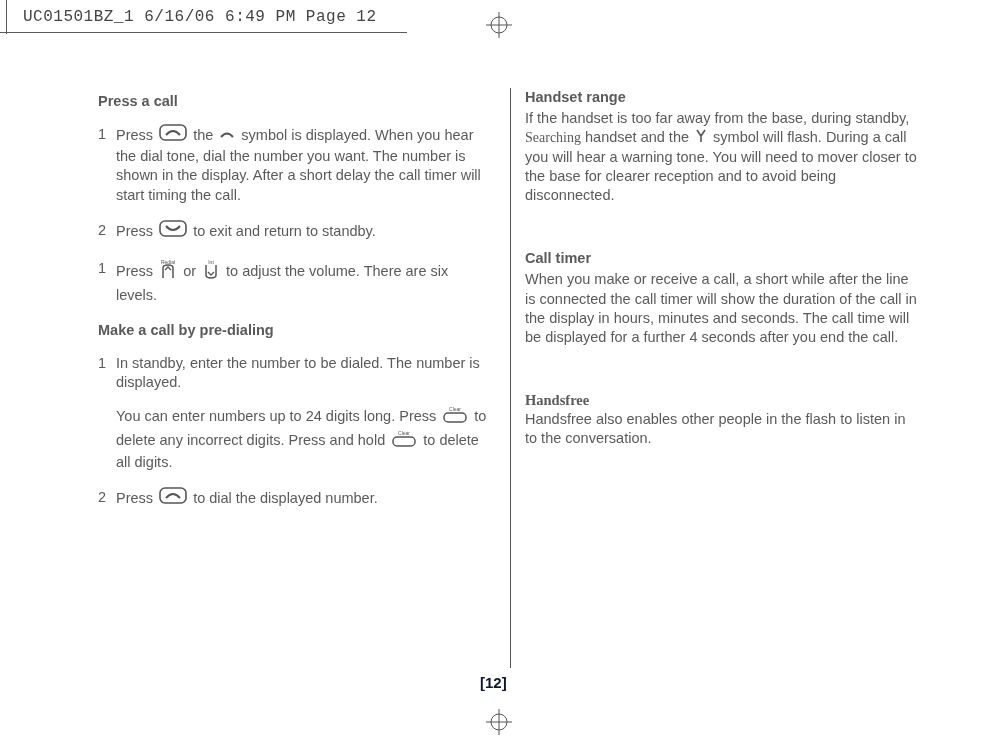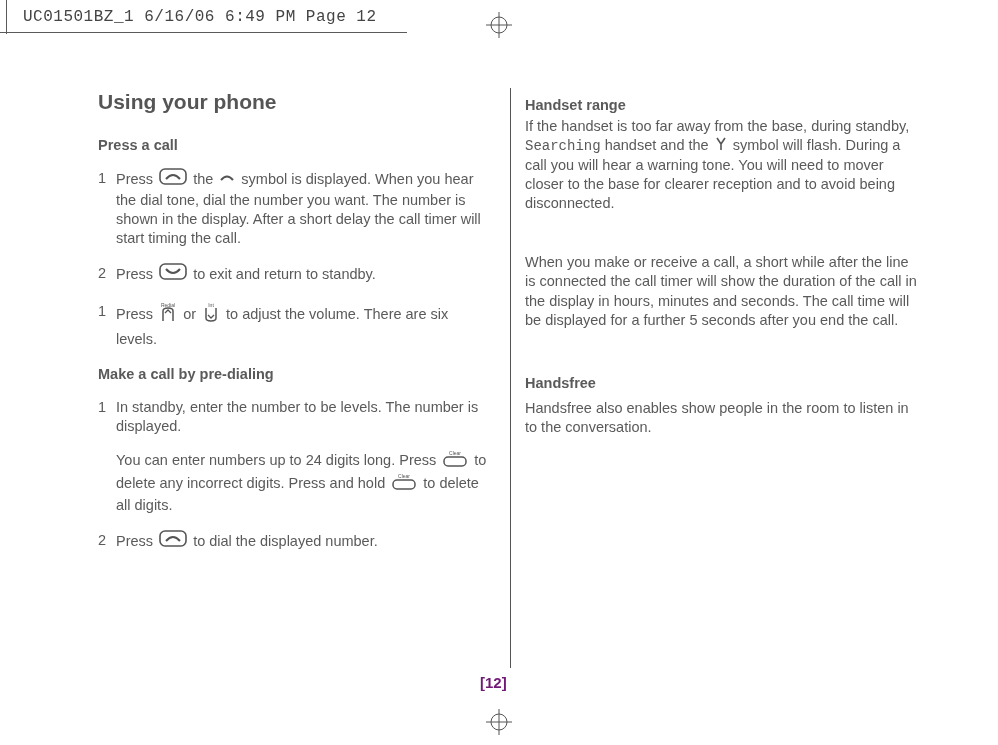--- a/index.html
+++ b/index.html
@@ -15,22 +15,22 @@
   .col { width: 398px; font-size: 14.5px; line-height: 1.32; }
   .divider { width: 29px; display: flex; justify-content: center; }
   .divider-line { width: 1.5px; background: #555; height: 580px; }
   h2.title { font-size: 21px; font-weight: bold; margin-bottom: 20px; color: #555; }
   .subhead { font-weight: bold; margin-bottom: 14px; margin-top: 4px; }
   .step { display: flex; margin-bottom: 16px; }
   .step-num { width: 18px; flex-shrink: 0; }
   .step-body { flex: 1; padding-right: 6px; }
   .para { margin-bottom: 16px; padding-right: 6px; }
   .icon { display: inline-block; vertical-align: middle; position: relative; top: -1px; margin: 0 2px; }
-  .mono { font-family: Liberation Mono, monospace; font-size: 14px; letter-spacing: 0; }
-  .pagenum { position: absolute; left: 480px; top: 674px; font-weight: bold; font-size: 15px; color: #701a75; }
+  .mono { font-family: Liberation Serif, serif; font-size: 14px; letter-spacing: 0; }
+  .pagenum { position: absolute; left: 480px; top: 674px; font-weight: bold; font-size: 15px; color: #0f172a; }
   .sec-gap { height: 24px; }
   svg { overflow: visible; }
 </style>
 </head>
 <body>
 
 <div class="page">
 
   <div class="crop-line crop-tl-v"></div>
   <div class="crop-line crop-tl-h"></div>
@@ -47,21 +47,20 @@
     <svg width="22" height="22">
         <circle cx="11" cy="11" r="8" fill="none" stroke="#555" stroke-width="1"></circle>
         <line x1="11" y1="-2" x2="11" y2="24" stroke="#555" stroke-width="1"></line>
         <line x1="-2" y1="11" x2="24" y2="11" stroke="#555" stroke-width="1"></line>
       </svg>
   </span>
 
   <div class="columns">
 
     <div class="col">
-      <h2 class="title">Using your phone</h2>
 
       <div class="subhead">Press a call</div>
 
       <div class="step">
         <div class="step-num">1</div>
         <div class="step-body">
           <span>Press </span>
           <span class="icon">
             <svg width="28" height="17">
                 <rect x="1" y="1" width="26" height="15" rx="5" fill="none" stroke="#555" stroke-width="1.6"></rect>
@@ -114,21 +113,21 @@
           </span>
           <span> to adjust the volume. There are six levels.</span>
         </div>
       </div>
 
       <div class="subhead">Make a call by pre-dialing</div>
 
       <div class="step">
         <div class="step-num">1</div>
         <div class="step-body">
-          <div class="para" style="margin-bottom:14px;">In standby, enter the number to be levels. The number is displayed.</div>
+          <div class="para" style="margin-bottom:14px;">In standby, enter the number to be dialed. The number is displayed.</div>
           <div>
             <span>You can enter numbers up to 24 digits long. Press </span>
             <span class="icon">
               <svg width="26" height="18">
                   <text x="13" y="6" font-size="5" text-anchor="middle" fill="#555">Clear</text>
                   <rect x="2" y="8" width="22" height="9" rx="4" fill="none" stroke="#555" stroke-width="1.5"></rect>
                 </svg>
             </span>
             <span> to delete any incorrect digits. Press and hold </span>
             <span class="icon">
@@ -155,38 +154,39 @@
           <span> to dial the displayed number.</span>
         </div>
       </div>
     </div>
 
     <div class="divider">
       <div class="divider-line"></div>
     </div>
 
     <div class="col">
-      <div class="subhead" style="margin-top:8px;margin-bottom:2px;">Handset range</div>
+      <div class="subhead" style="margin-top:0;margin-bottom:2px;">Handset range</div>
       <div class="para">
         <span>If the handset is too far away from the base, during standby, </span><span class="mono">Searching</span><span> handset and the </span>
         <span class="icon">
           <svg width="12" height="14">
               <path d="M2 2 L6 8 L10 2 M6 8 L6 14" fill="none" stroke="#555" stroke-width="1.6"></path>
             </svg>
         </span>
         <span> symbol will flash. During a call you will hear a warning tone. You will need to mover closer to the base for clearer reception and to avoid being disconnected.</span>
       </div>
 
       <div class="sec-gap"></div>
 
-      <div class="para">When you make or receive a call, a short while after the line is connected the call timer will show the duration of the call in the display in hours, minutes and seconds. The call time will be displayed for a further 5 seconds after you end the call.</div>
+      <div class="subhead" style="margin-bottom:2px;">Call timer</div>
+      <div class="para">When you make or receive a call, a short while after the line is connected the call timer will show the duration of the call in the display in hours, minutes and seconds. The call time will be displayed for a further 4 seconds after you end the call.</div>
 
       <div class="sec-gap"></div>
 
-      <div class="subhead" style="margin-bottom:6px;">Handsfree</div>
-      <div class="para">Handsfree also enables show people in the room to listen in to the conversation.</div>
+      <div class="subhead" style="margin-bottom:0;font-family:Liberation Serif, serif;">Handsfree</div>
+      <div class="para">Handsfree also enables other people in the flash to listen in to the conversation.</div>
     </div>
 
   </div>
 
   <div class="pagenum">[12]</div>
 
 </div>
 
 </body></html>

